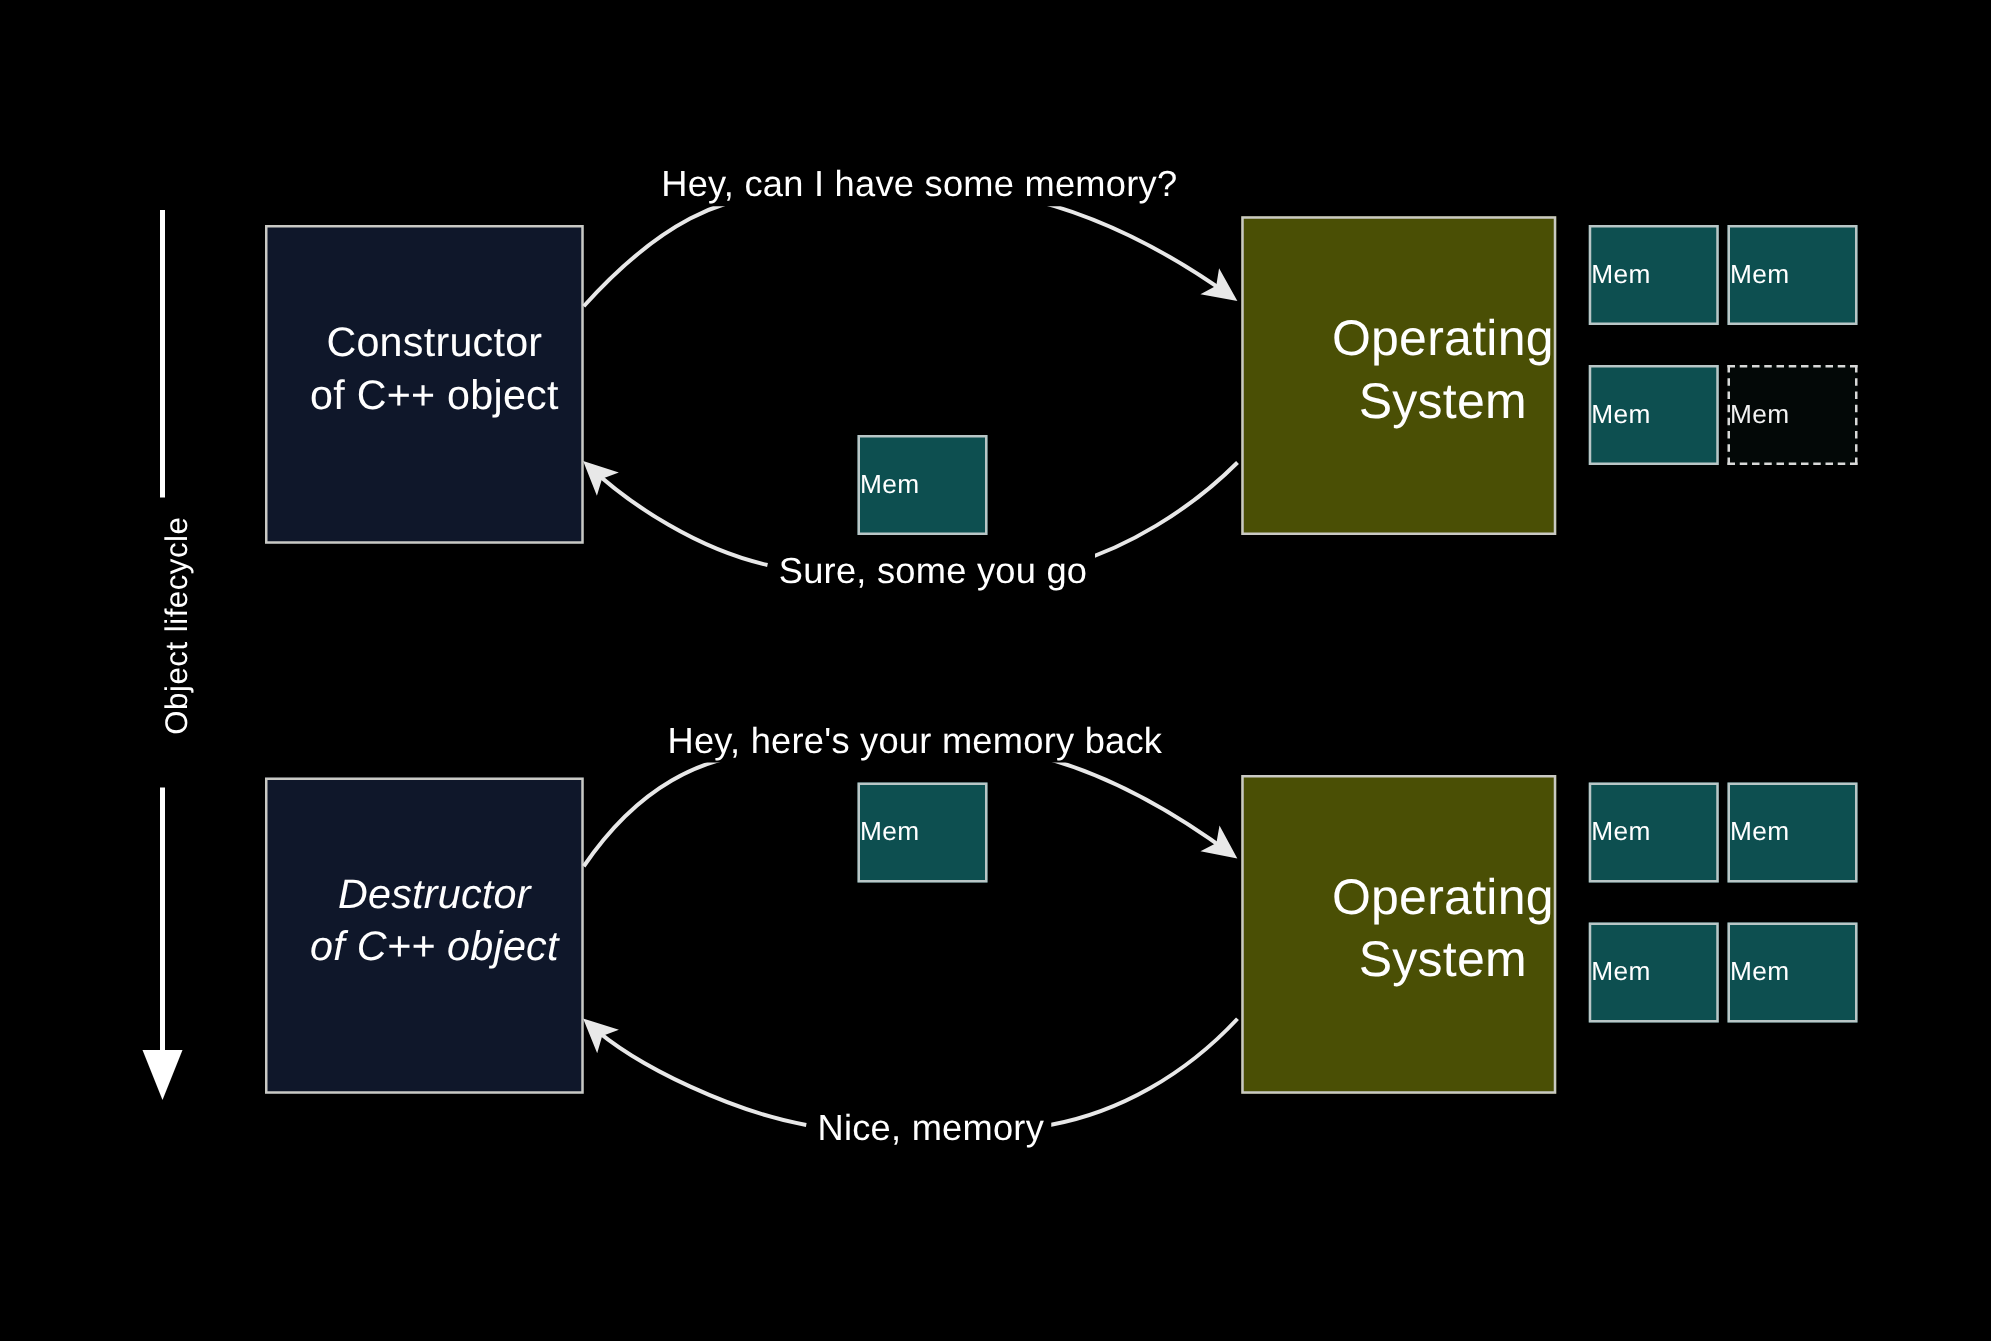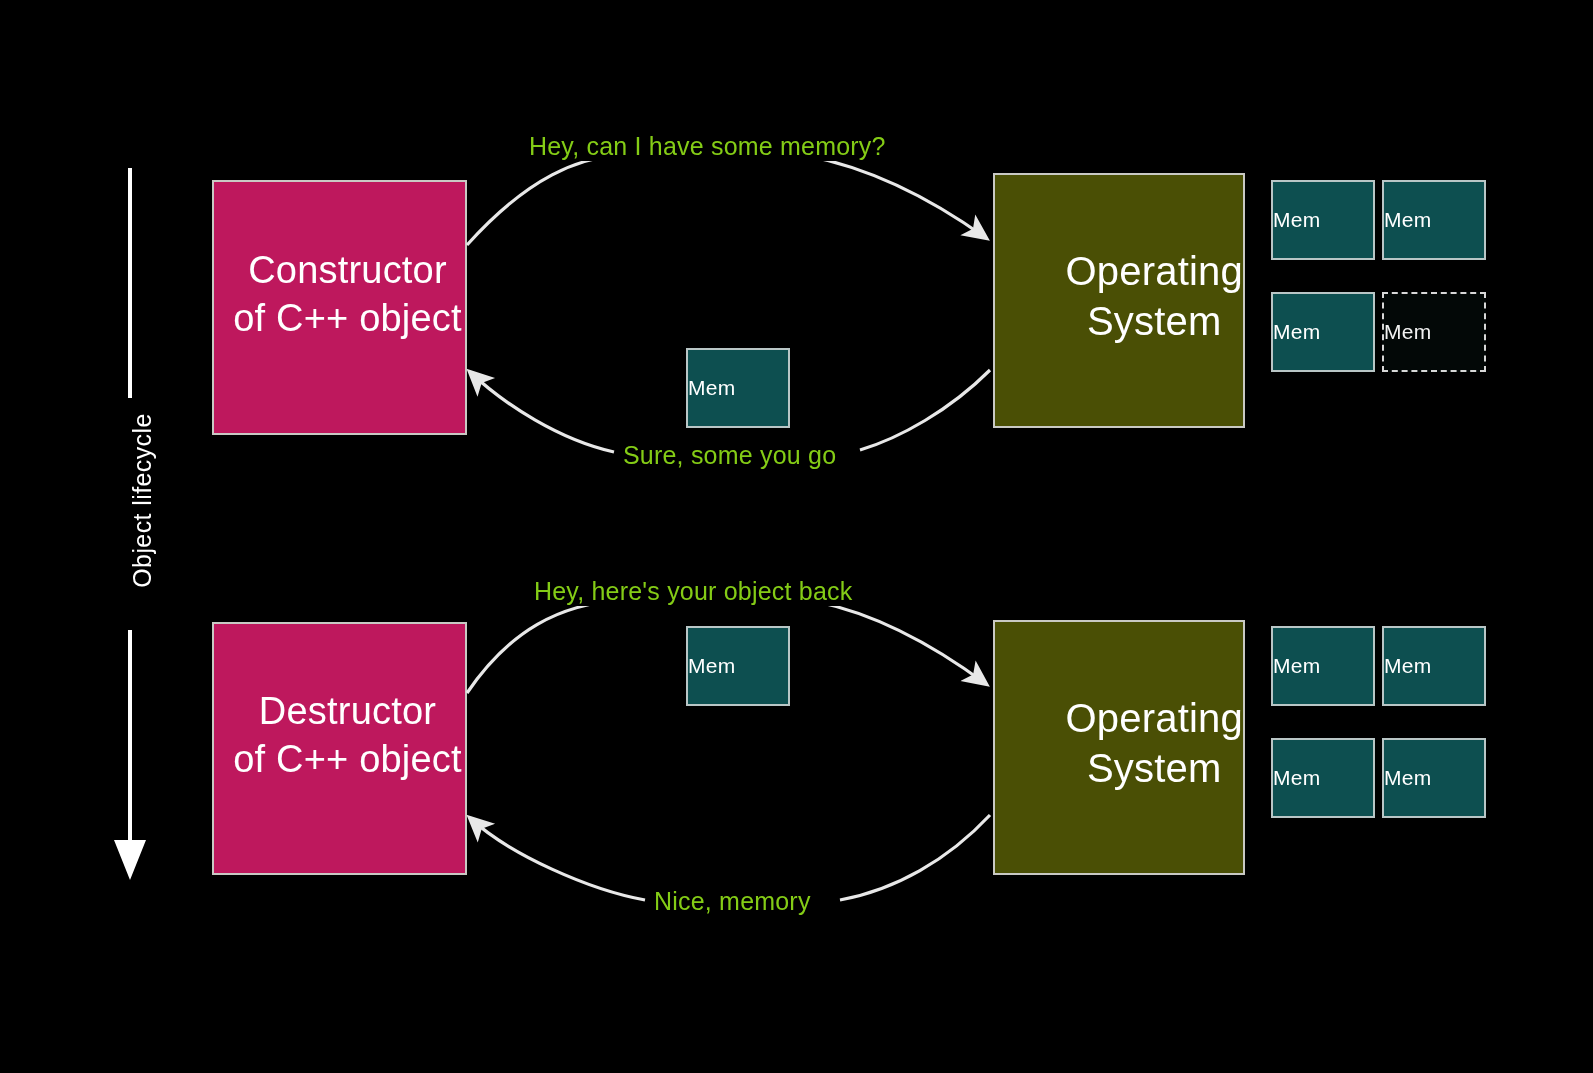--- a/index.html
+++ b/index.html
@@ -44,22 +44,22 @@
     position: absolute;
     display: flex;
     align-items: center;
     justify-content: center;
     text-align: center;
     color: #ffffff;
     border: 2px solid #c9c9c4;
     line-height: 1.25;
   }
   .node-gray {
-    background: #be185d;
-    font-size: 38px;
+    background: #0f172a;
+    font-size: 33px;
     letter-spacing: 0.2px;
     padding-left: 16px;
   }
   .node-olive {
     background: #4a4f05;
     font-size: 40px;
     letter-spacing: 0.2px;
     justify-content: flex-end;
   }
   .node-box .box-inner {
@@ -89,22 +89,22 @@
   #arrow-layer {
     position: absolute;
     left: 0; top: 0;
     width: 1593px;
     height: 1073px;
     pointer-events: none;
   }
   
   .speech-label {
     position: absolute;
-    color: #84cc16;
-    font-size: 25px;
+    color: #ffffff;
+    font-size: 29px;
     white-space: nowrap;
     letter-spacing: 0.2px;
     background: #000000;
     padding: 0 6px;
   }
 </style>
 </head>
 <body>
 
 <div id="stage">
@@ -142,21 +142,21 @@
   <div class="mem-block" style="left:1382px; top:180px;">
     <span>Mem</span>
   </div>
   <div class="mem-block" style="left:1271px; top:292px;">
     <span>Mem</span>
   </div>
   <div class="mem-block empty" style="left:1382px; top:292px;">
     <span>Mem</span>
   </div>
 
-  <div class="node-box node-gray" style="left:212px; top:622px; width:255px; height:253px;">
+  <div class="node-box node-gray" style="left:212px; top:622px; width:255px; height:253px;font-style:italic;">
     <div class="box-inner">
       <div>Destructor</div>
       <div>of C++ object</div>
     </div>
   </div>
 
   <div class="node-box node-olive" style="left:993px; top:620px; width:252px; height:255px;">
     <div class="box-inner">
       <div>Operating</div>
       <div>System</div>
@@ -197,17 +197,17 @@
     <path d="M 818,602 C 880,615 940,650 986,684" stroke="#e8e8e8" stroke-width="3.2" fill="none" marker-end="url(#ah)"></path>
 
     <path d="M 990,815 C 948,860 895,890 840,900" stroke="#e8e8e8" stroke-width="3.2" fill="none"></path>
     <path d="M 645,900 C 590,890 510,855 470,818" stroke="#e8e8e8" stroke-width="3.2" fill="none" marker-end="url(#ah)"></path>
   </svg>
 
   <div class="speech-label" style="left:523px; top:132px;">Hey, can I have some memory?</div>
 
   <div class="speech-label" style="left:617px; top:441px;">Sure, some you go</div>
 
-  <div class="speech-label" style="left:528px; top:577px;">Hey, here's your object back</div>
+  <div class="speech-label" style="left:528px; top:577px;">Hey, here's your memory back</div>
 
   <div class="speech-label" style="left:648px; top:887px;">Nice, memory</div>
 
 </div>
 
 </body></html>

